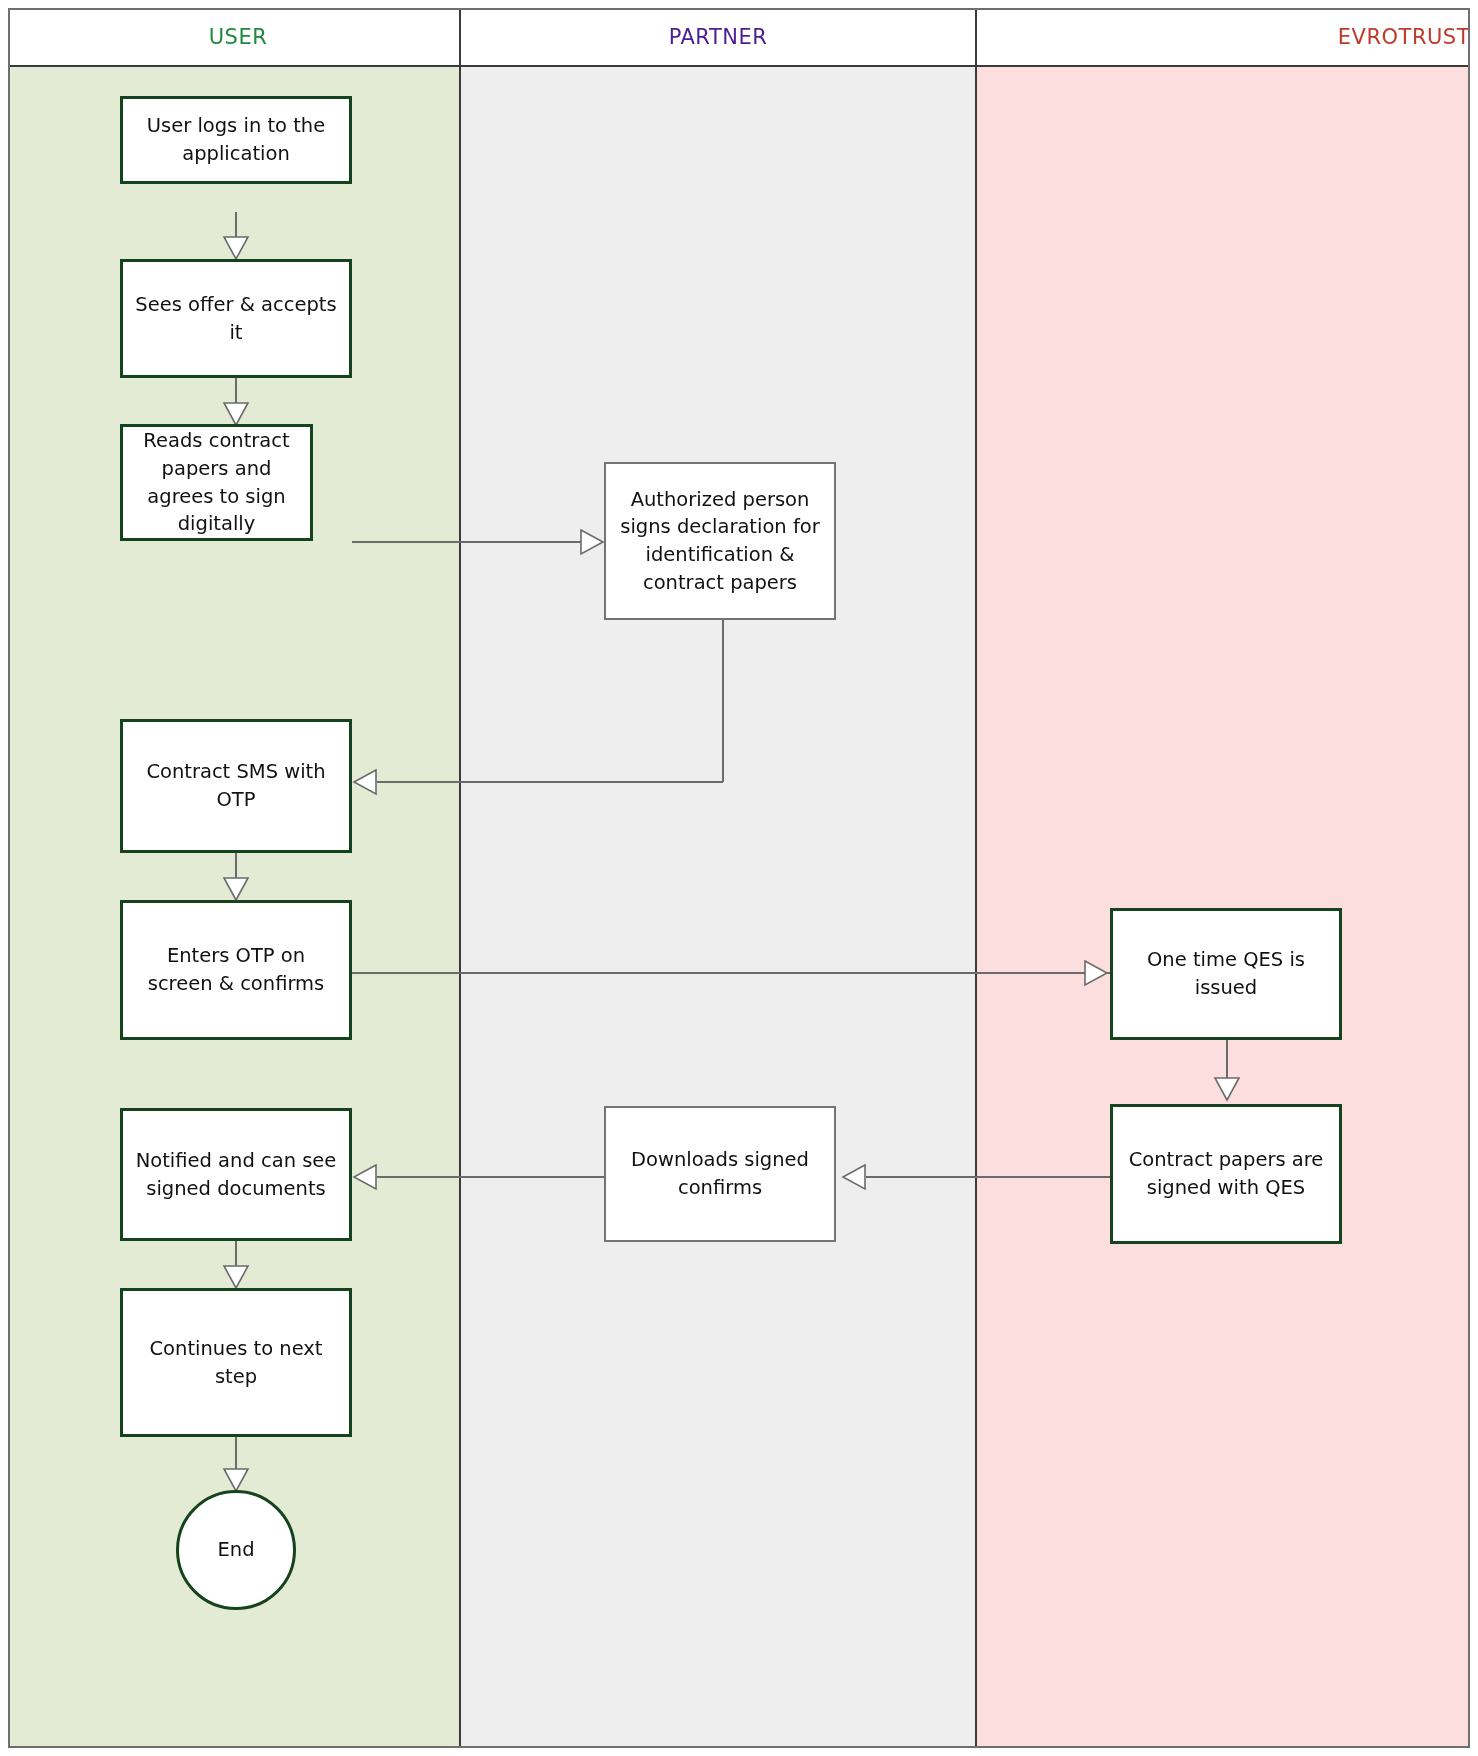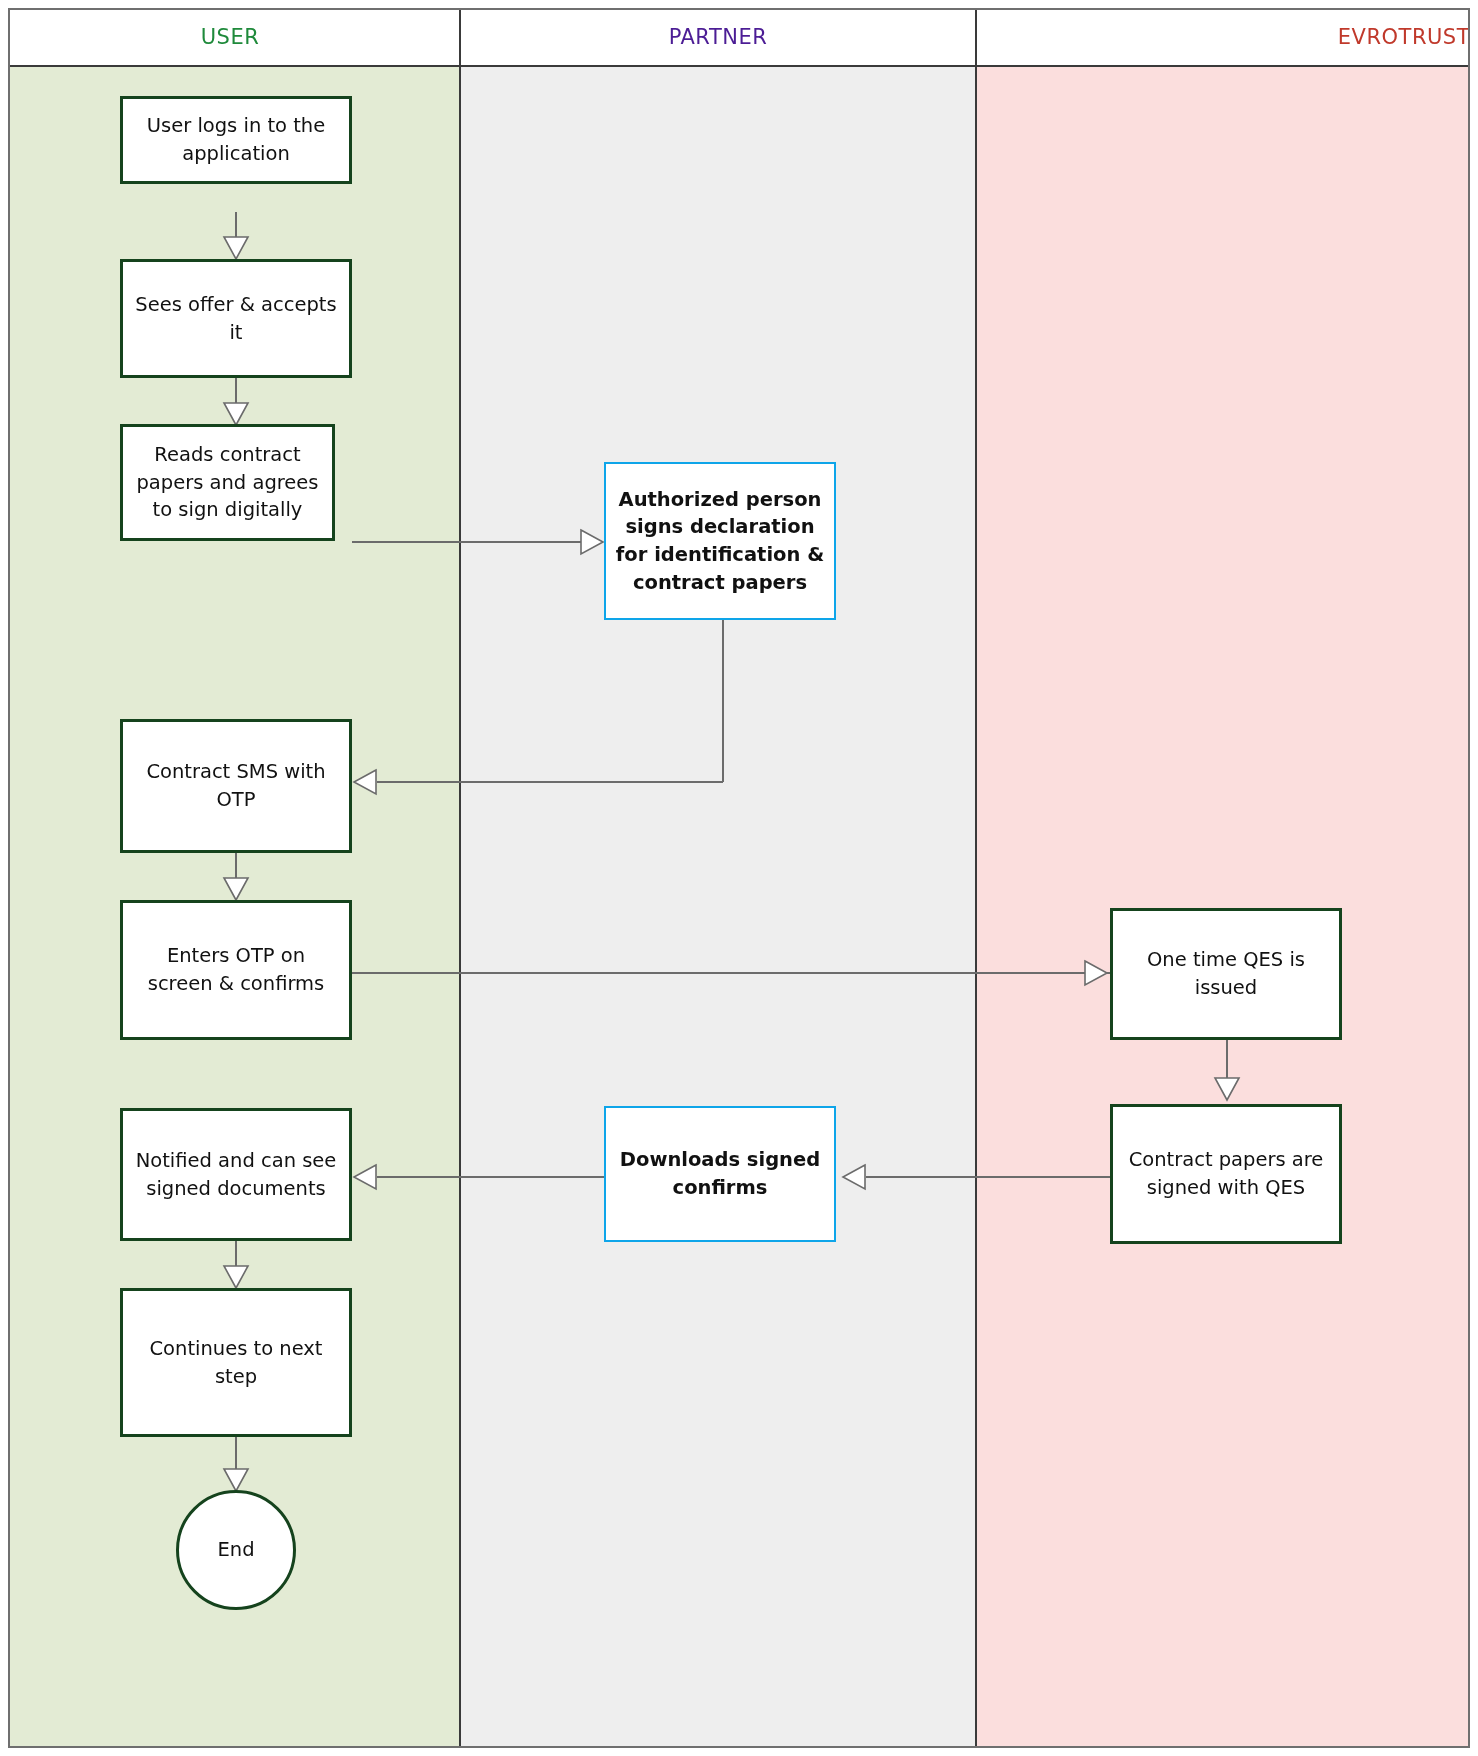--- a/index.html
+++ b/index.html
@@ -39,21 +39,21 @@
     top:8px;
     height:58px;
     background:#ffffff;
     box-sizing:border-box;
     display:flex;
     align-items:center;
     justify-content:center;
     font-size:21px;
     letter-spacing:.5px;
   }
-  .lane-head.user{    left:4px;    width:452px; }
+  .lane-head.user{    left:12px;    width:452px; }
   .lane-head.partner{ left:460px;  width:516px; }
   .lane-head.evro{    left:976px;  width:494px;justify-content:flex-end; }
 
   
   .lane-sep{
     position:absolute;
     width:2px;
     background:#3a3a3a;
   }
   .lane-sep.s1{ left:459px; top:8px;  height:1740px; }
@@ -75,21 +75,21 @@
     display:flex;
     align-items:center;
     justify-content:center;
     text-align:center;
     font-size:19.5px;
     line-height:1.42;
     color:#111111;
     padding:4px 9px;
   }
   .node.green{ border:3px solid #15431d; }
-  .node.gray{  border:2px solid #0ea5e9;font-weight:bold; }
+  .node.gray{  border:2px solid #737373; }
 
   
   .node.circle{
     border:3px solid #15431d;
     border-radius:50%;
     padding:0;
   }
 
   
   .ln{ position:absolute; background:#6b6b6b; }
@@ -200,21 +200,21 @@
   <div class="arrow" style="left:223px; top:1468px;">
     <svg width="26" height="24" viewBox="0 0 26 24">
         <polygon points="1,1 25,1 13,23" fill="#ffffff" stroke="#6b6b6b" stroke-width="1.6"></polygon>
       </svg>
   </div>
 
   <div class="node green" style="left:120px; top:96px; width:232px; height:88px;">User logs in to the application</div>
 
   <div class="node green" style="left:120px; top:259px; width:232px; height:119px;">Sees offer &amp; accepts it</div>
 
-  <div class="node green" style="left:120px; top:424px; width:215px; height:117px;">Reads contract papers and agrees to sign digitally</div>
+  <div class="node green" style="left:120px; top:424px; width:193px; height:117px;">Reads contract papers and agrees to sign digitally</div>
 
   <div class="node gray" style="left:604px; top:462px; width:232px; height:158px;">Authorized person signs declaration for identification &amp; contract papers</div>
 
   <div class="node green" style="left:120px; top:719px; width:232px; height:134px;">Contract SMS with OTP</div>
 
   <div class="node green" style="left:120px; top:900px; width:232px; height:140px;">Enters OTP on screen &amp; confirms</div>
 
   <div class="node green" style="left:1110px; top:908px; width:232px; height:132px;">One time QES is issued</div>
 
   <div class="node green" style="left:1110px; top:1104px; width:232px; height:140px;">Contract papers are signed with QES</div>

